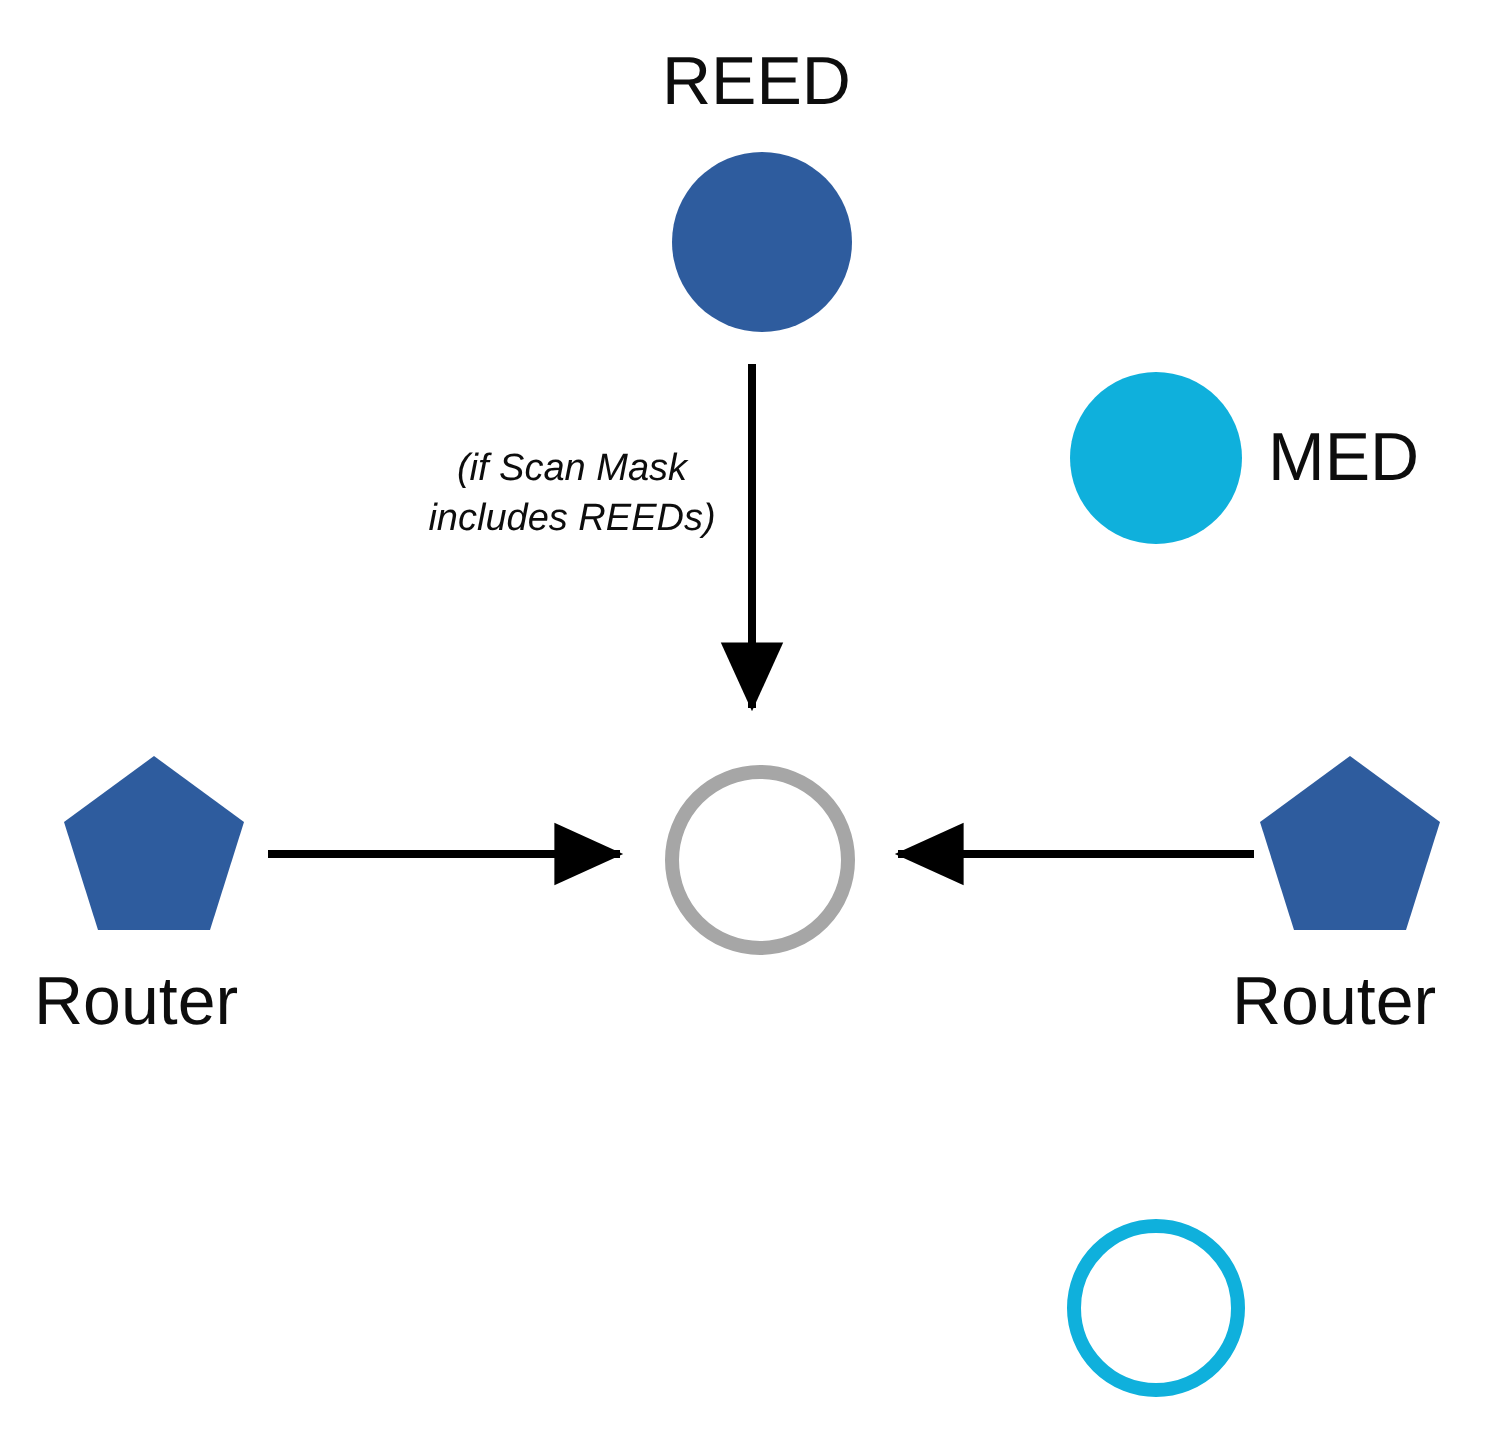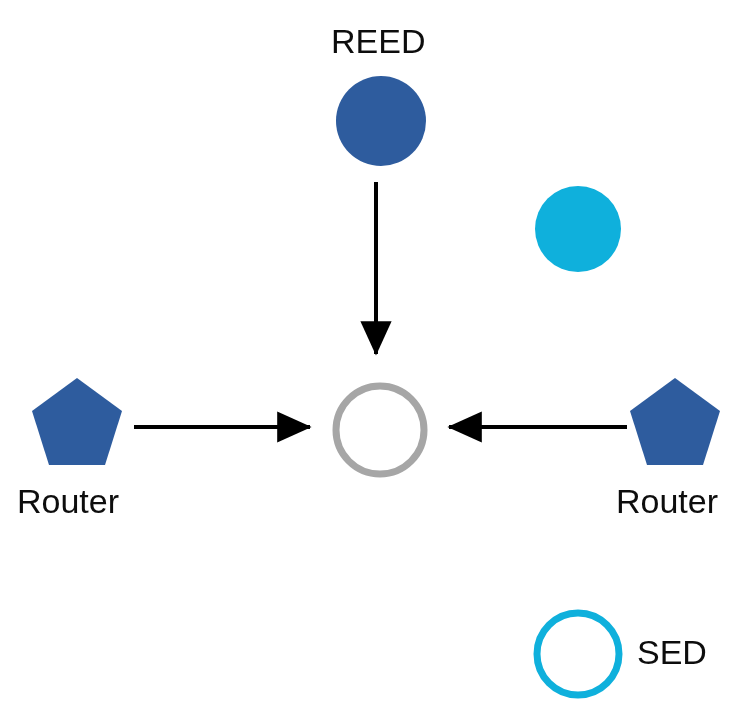--- a/index.html
+++ b/index.html
@@ -72,22 +72,24 @@
 
     <line x1="376" y1="182" x2="376" y2="354" stroke="#000000" stroke-width="4" marker-end="url(#arrowhead-black)"></line>
 
     <line x1="134" y1="427" x2="310" y2="427" stroke="#000000" stroke-width="4" marker-end="url(#arrowhead-black)"></line>
 
     <line x1="627" y1="427" x2="449" y2="427" stroke="#000000" stroke-width="4" marker-end="url(#arrowhead-black)"></line>
   </svg>
 
   <div class="node-label" style="left:331px; top:24px;">REED</div>
 
+  <div class="node-label" style="left:634px; top:212px;">MED</div>
 
   <div class="node-label" style="left:17px; top:484px;">Router</div>
 
   <div class="node-label" style="left:616px; top:484px;">Router</div>
 
-  <div class="node-label" style="left:637px; top:635px;">SED</div>
 
+  <div class="edge-label edge-label-multiline" style="left:196px; top:222px; width:180px;">(if Scan Mask
+includes REEDs)</div>
 
 
 </div>
 
 </body></html>

